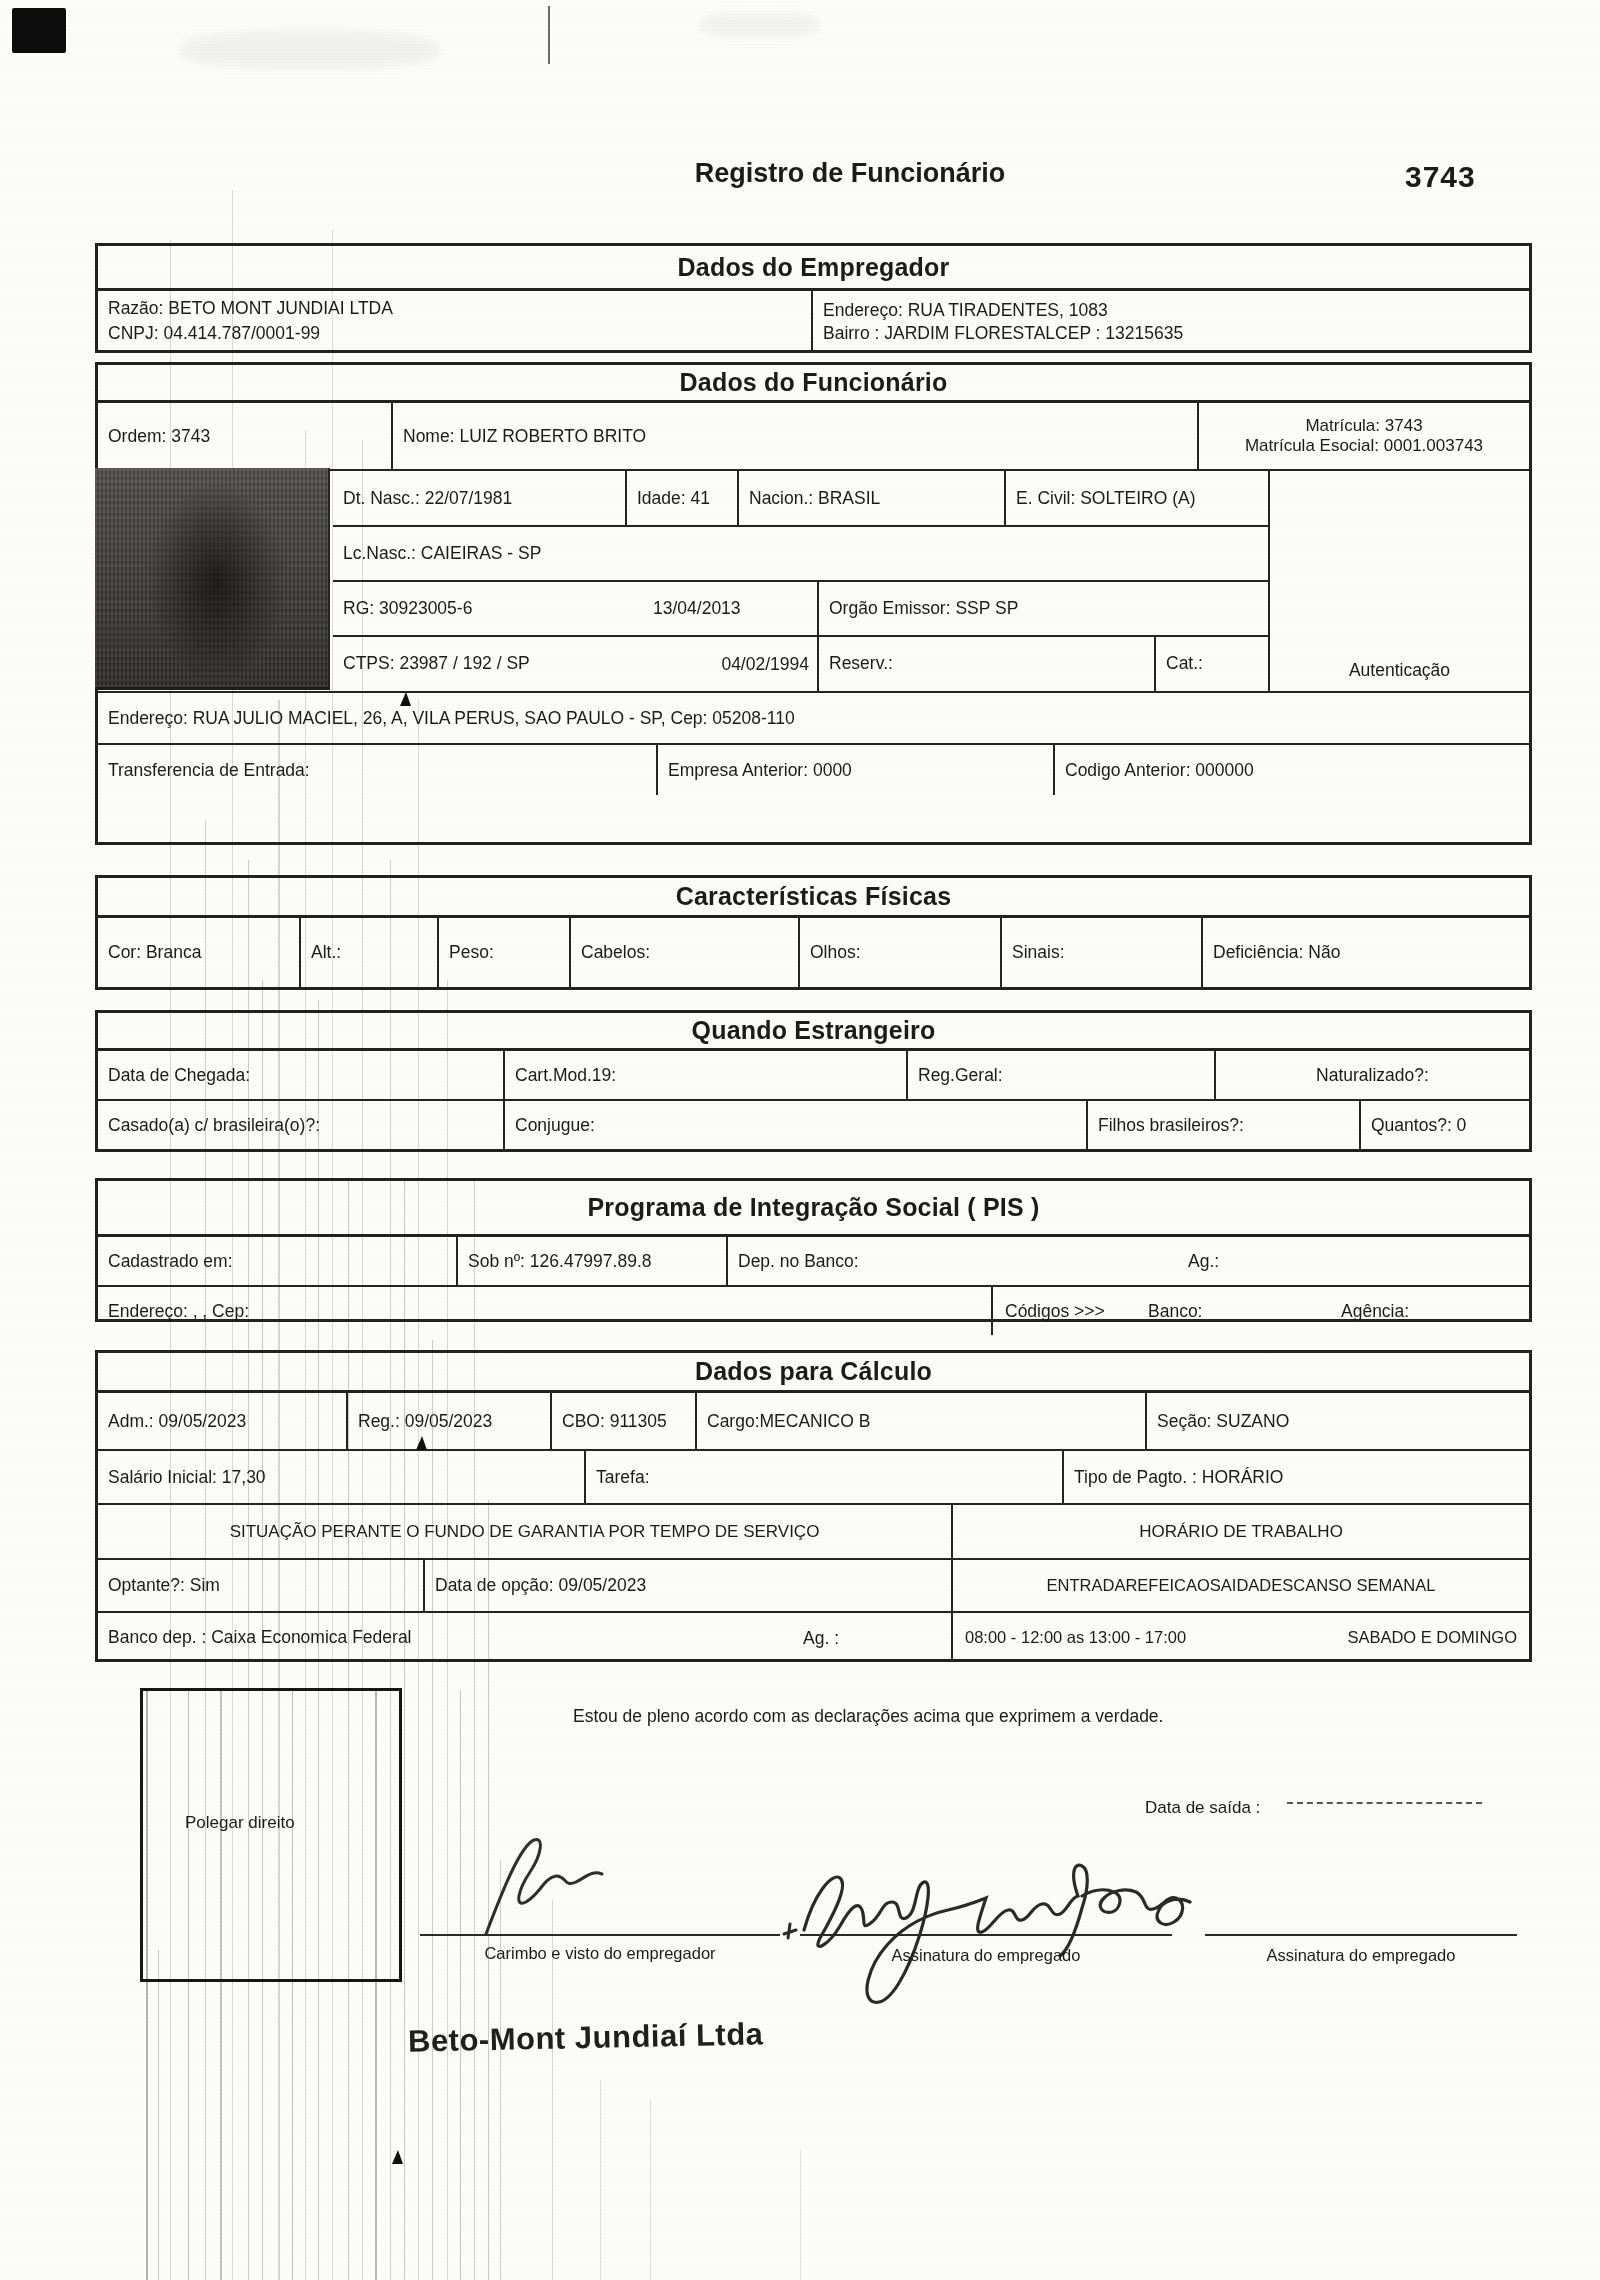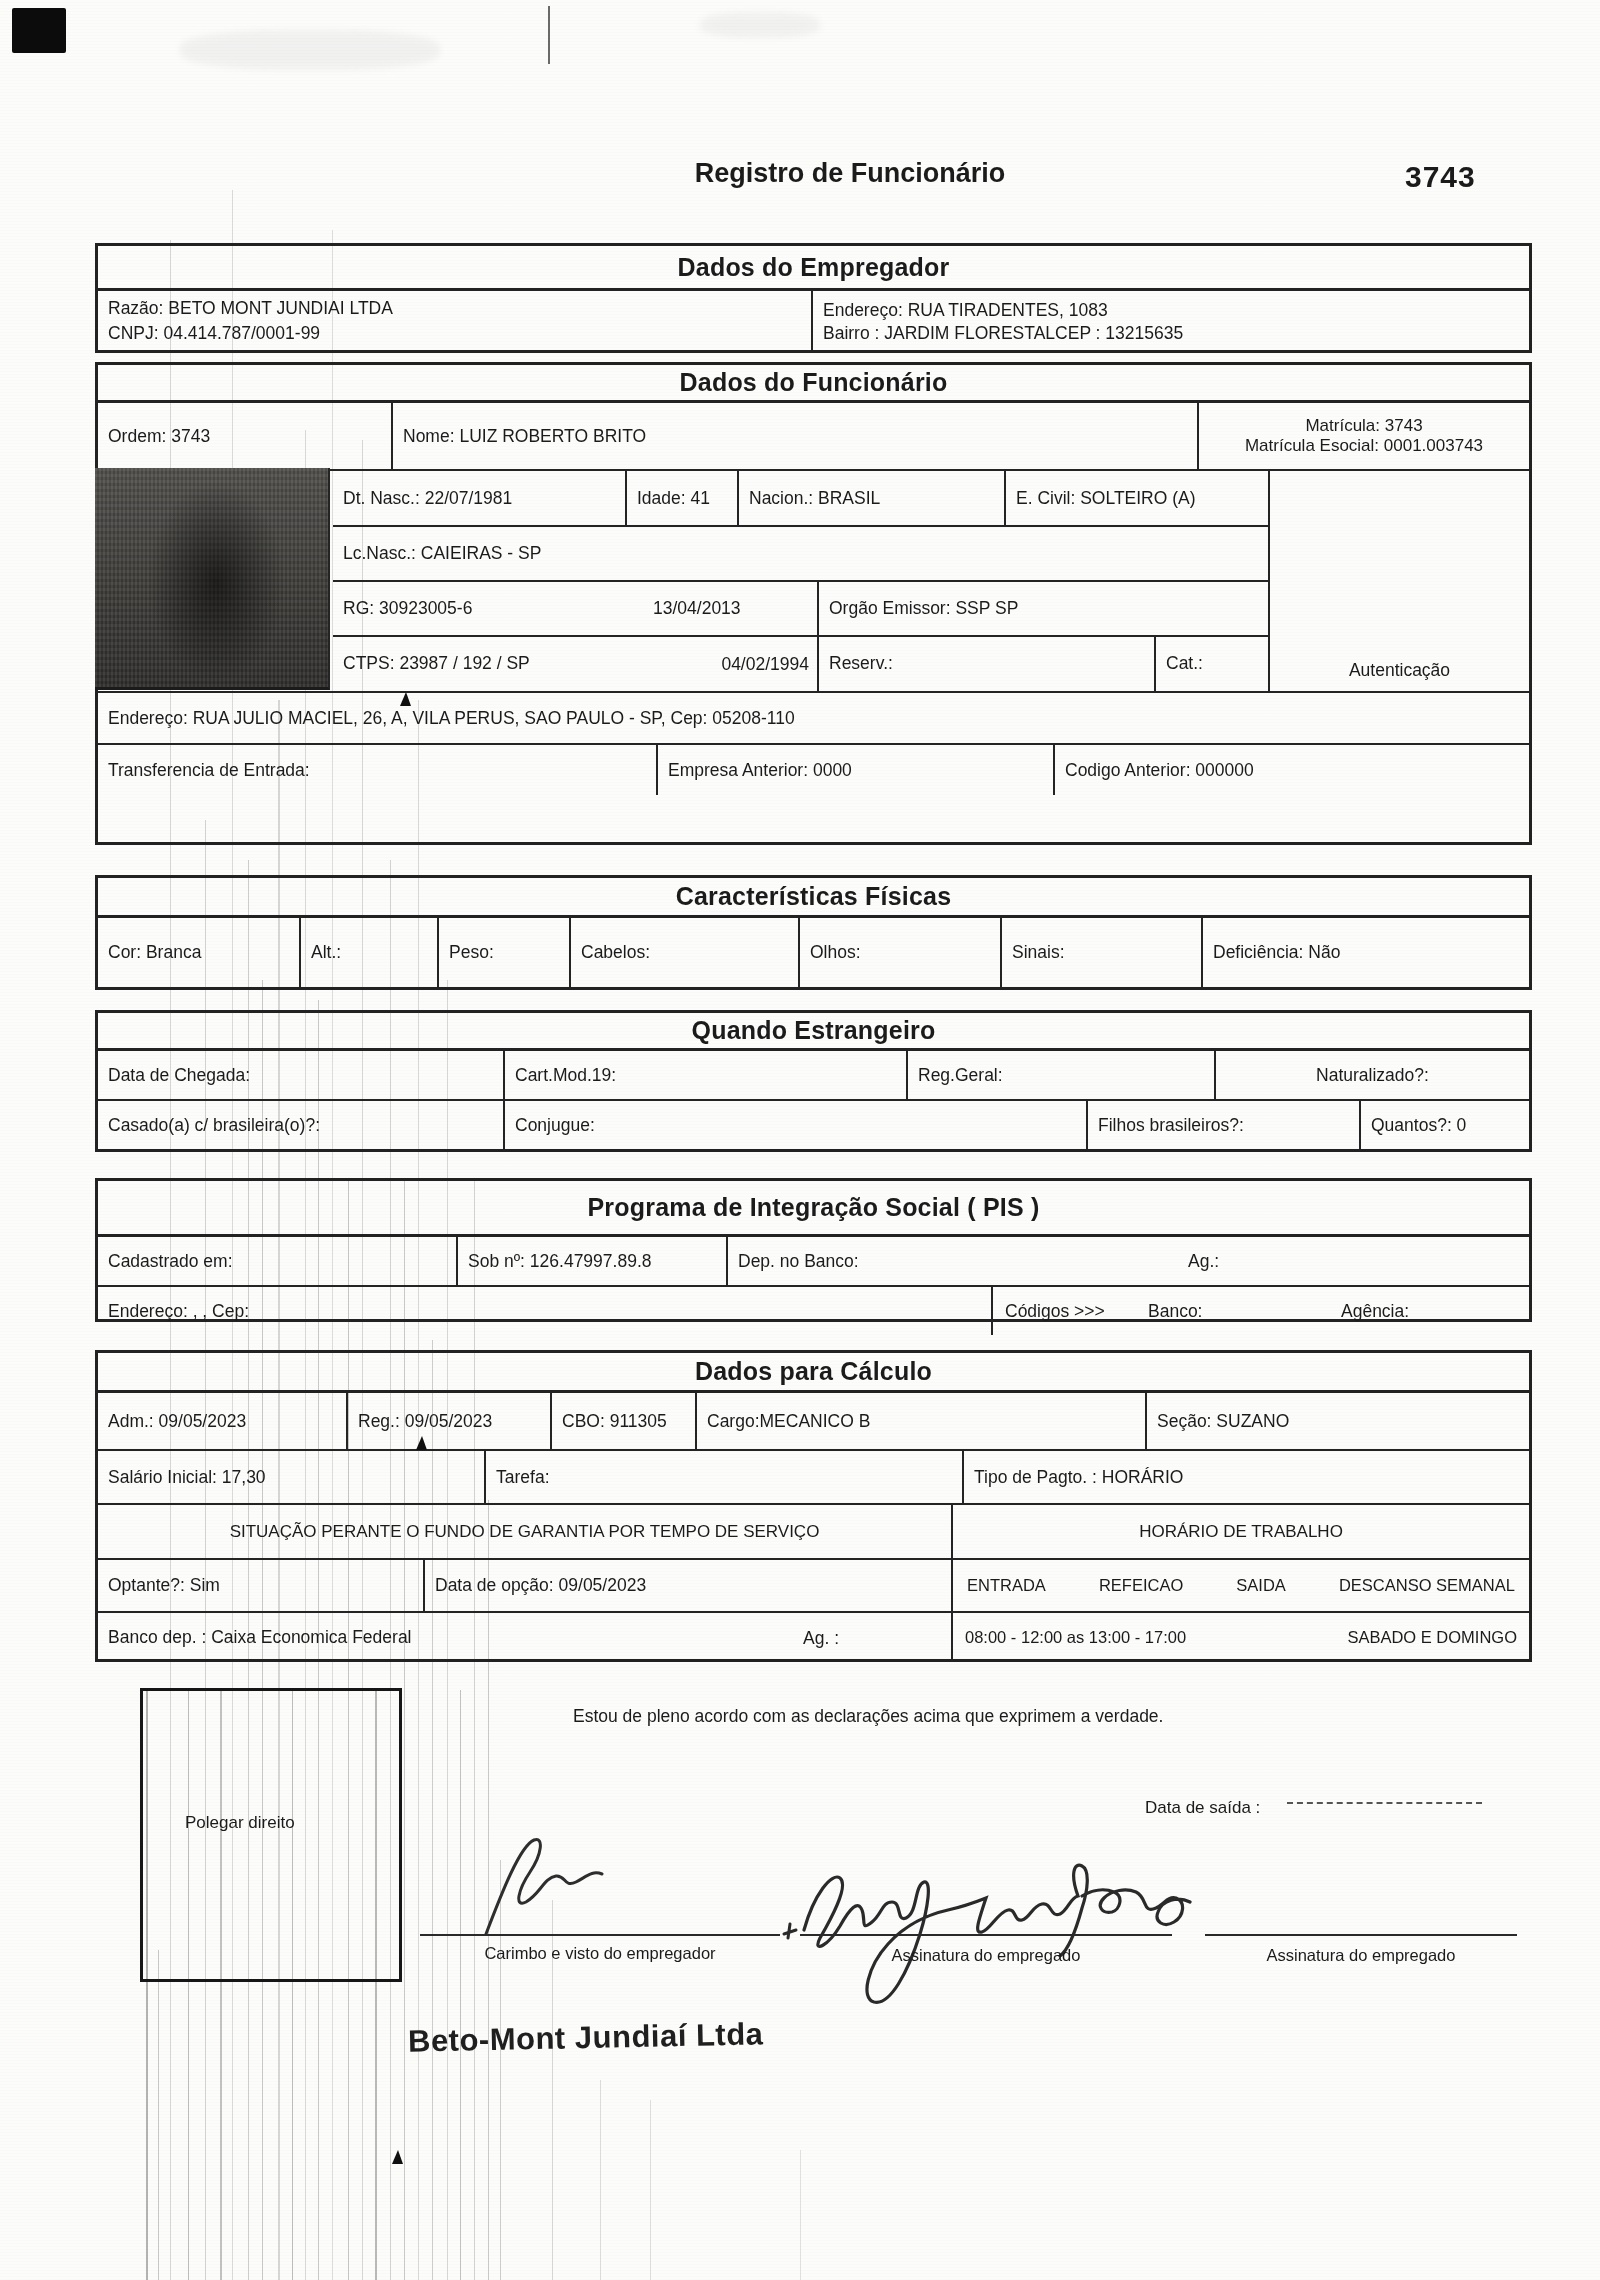--- a/index.html
+++ b/index.html
@@ -232,21 +232,21 @@
   <div class="box" style="left:95px;top:1350px;width:1437px;height:312px">
     <div class="tbar" style="height:40px">Dados para Cálculo</div>
     <div class="row" style="height:58px">
       <div class="cell" style="width:250px">Adm.: 09/05/2023</div>
       <div class="cell" style="width:204px">Reg.: 09/05/2023</div>
       <div class="cell" style="width:145px">CBO: 911305</div>
       <div class="cell" style="width:450px">Cargo:MECANICO B</div>
       <div class="cell nr grow">Seção: SUZANO</div>
     </div>
     <div class="row" style="height:54px">
-      <div class="cell" style="width:388px">Salário Inicial: 17,30</div>
+      <div class="cell" style="width:488px">Salário Inicial: 17,30</div>
       <div class="cell" style="width:478px">Tarefa:</div>
       <div class="cell nr grow">Tipo de Pagto. : HORÁRIO</div>
     </div>
     <div style="display:flex;height:157px">
       <div style="width:855px;border-right:2px solid #242424;display:flex;flex-direction:column">
         <div class="row" style="height:55px;justify-content:center;align-items:center">
           <span style="font-size:17px">SITUAÇÃO PERANTE O FUNDO DE GARANTIA POR TEMPO DE SERVIÇO</span>
         </div>
         <div class="row" style="height:53px">
           <div class="cell" style="width:327px">Optante?:  Sim</div>
@@ -256,21 +256,21 @@
           <div class="cell nr grow">
             <span>Banco dep. : Caixa Economica Federal</span>
             <span class="pos" style="left:705px">Ag. :</span>
           </div>
         </div>
       </div>
       <div style="flex:1;display:flex;flex-direction:column">
         <div class="row" style="height:55px;justify-content:center;align-items:center">
           <span style="font-size:17px">HORÁRIO DE TRABALHO</span>
         </div>
-        <div class="row" style="height:53px;align-items:center;justify-content:space-between;padding:0 14px">
+        <div class="row" style="height:53px;align-items:center;justify-content:center;padding:0 31px">
           <span style="font-size:16.5px">ENTRADA</span>
           <span style="font-size:16.5px">REFEICAO</span>
           <span style="font-size:16.5px">SAIDA</span>
           <span style="font-size:16.5px">DESCANSO SEMANAL</span>
         </div>
         <div class="row last" style="height:49px;align-items:center;justify-content:space-between;padding:0 12px">
           <span style="font-size:16.5px">08:00  -  12:00 as 13:00 -  17:00</span>
           <span style="font-size:16.5px">SABADO E DOMINGO</span>
         </div>
       </div>

